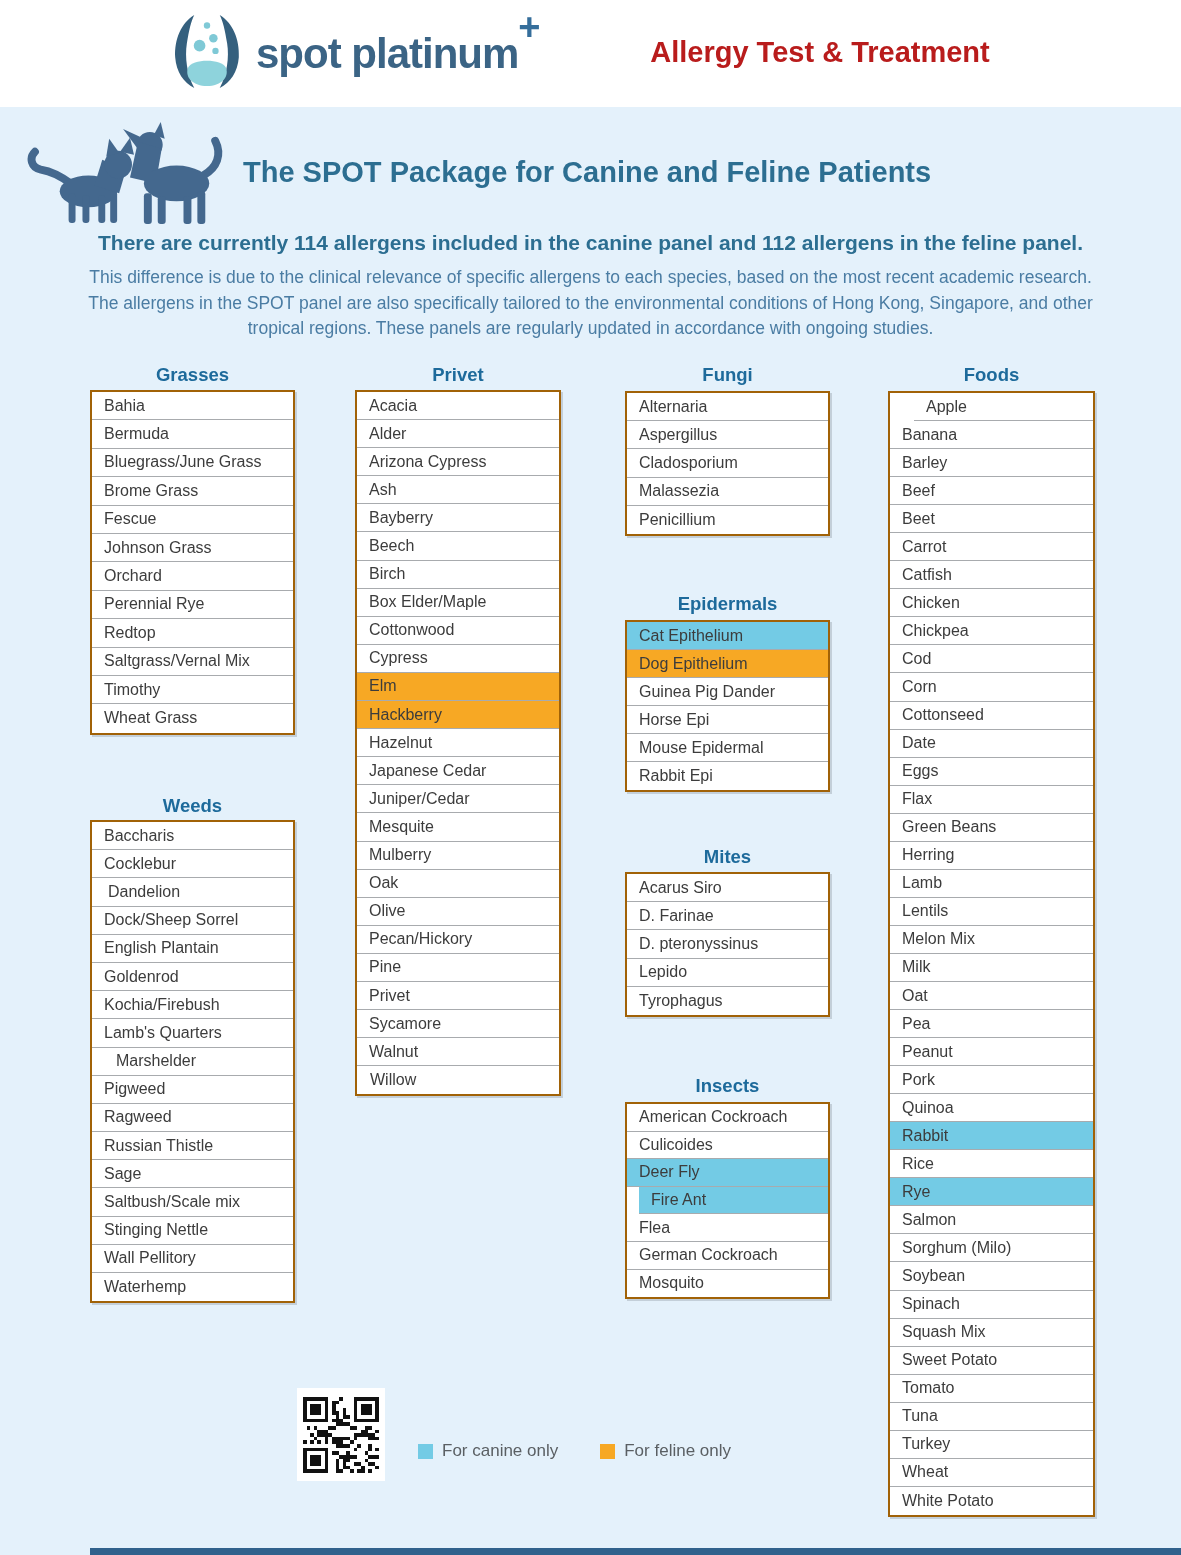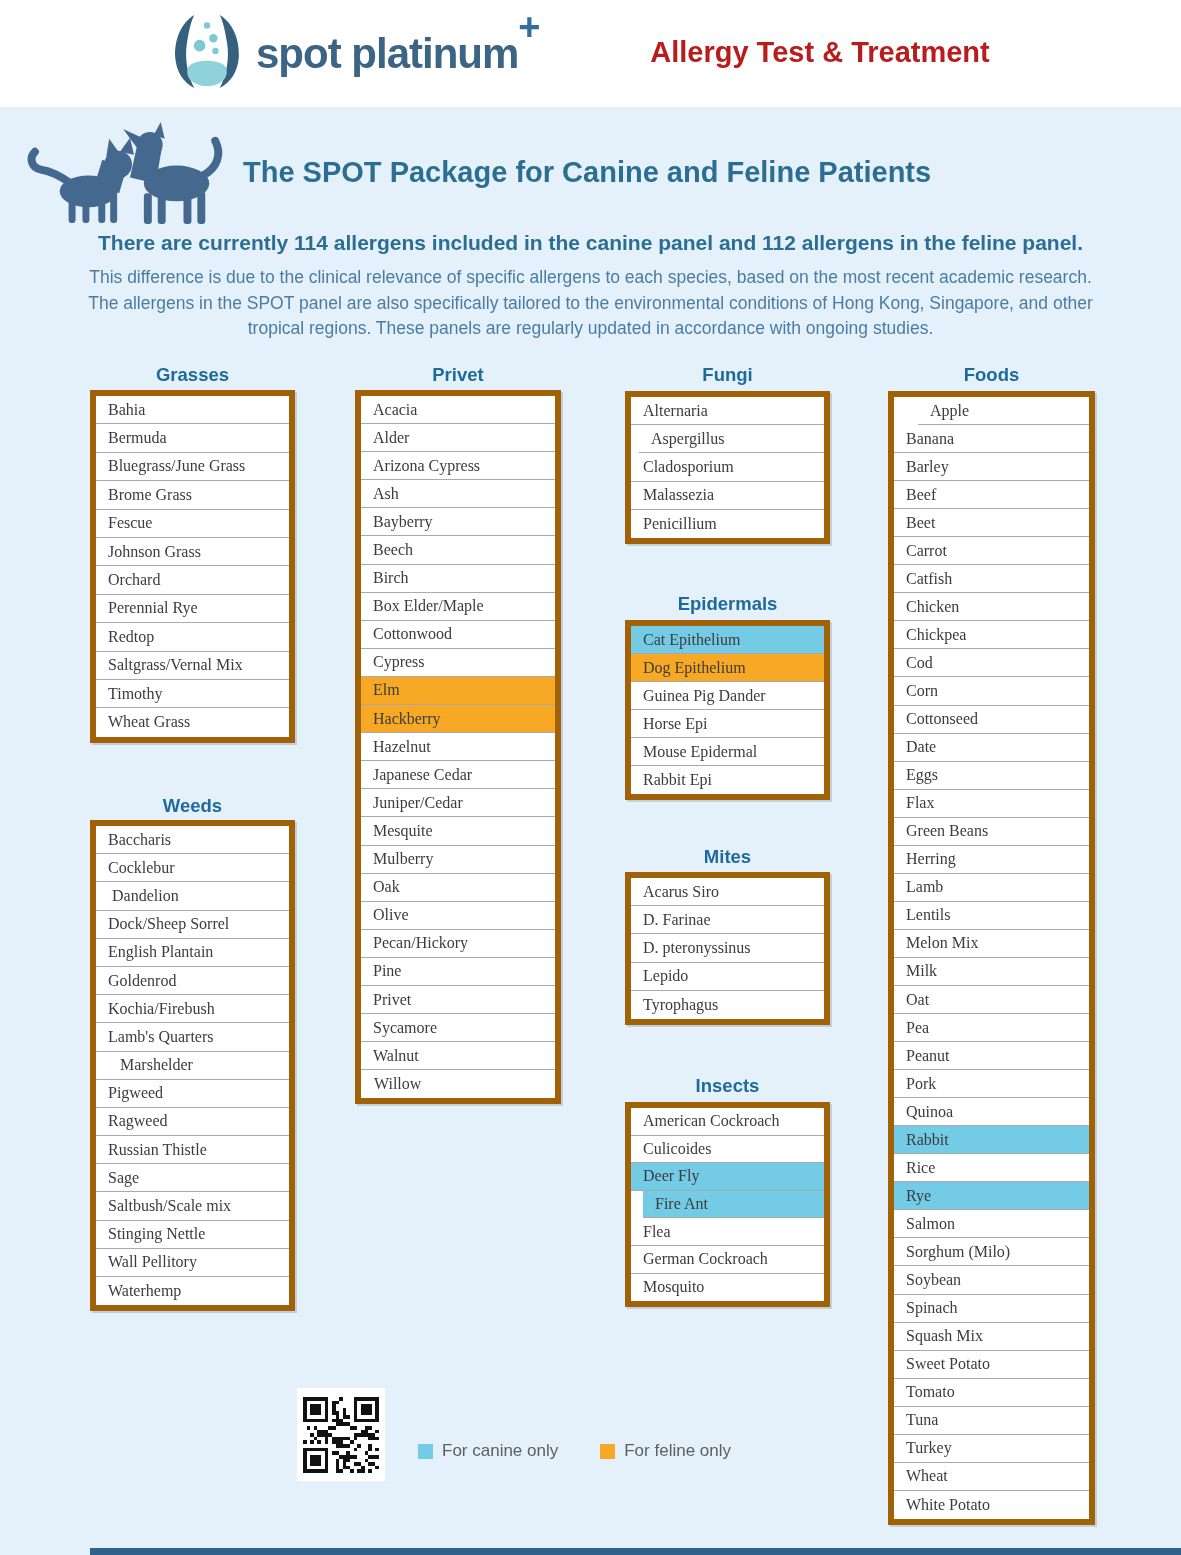--- a/index.html
+++ b/index.html
@@ -13,21 +13,21 @@
   .brand-plus{font-size:38px; font-weight:bold; color:#356e9b; vertical-align:top; line-height:0.6; display:inline-block; transform:translateY(-14px);}
   .page-title{position:absolute; left:620px; top:36px; width:400px; text-align:center; font-size:29px; font-weight:bold; color:#b91c1c;}
 
   
   .hero-title{position:absolute; left:243px; top:156px; font-size:29px; font-weight:bold; color:#2c6e91;}
   .hero-summary{position:absolute; left:0; top:231px; width:1181px; text-align:center; font-size:21px; font-weight:bold; color:#2c6e91;}
   .hero-desc{position:absolute; left:75px; top:265px; width:1031px; text-align:center; font-size:17.5px; line-height:1.47; color:#4a7ca3;}
 
   
   .panel-title{position:absolute; text-align:center; font-size:18.5px; font-weight:bold; color:#1d6a9b;}
-  .panel-table{position:absolute; background:#ffffff; border:6px solid #a16207; box-shadow:2px 2px 0 rgba(110,120,130,0.28); box-sizing:border-box;font-family:Liberation Serif, serif;}
+  .panel-table{position:absolute; background:#ffffff; border:2px solid #a16207; box-shadow:2px 2px 0 rgba(110,120,130,0.28); box-sizing:border-box;}
   .cell{display:flex; align-items:center; padding-left:12px; font-size:16px; color:#3c3c3c; border-bottom:1px solid #a8abae; box-sizing:border-box;}
   .cell:last-child{border-bottom:none;}
   .hl-canine{background:#73cbe5;}
   .hl-feline{background:#f7a824;}
 
   
   .qr-note{position:absolute; left:110px; top:1393px; width:178px; text-align:right; font-size:15.5px; line-height:1.32; color:#6a6f73;}
   .qr-note b{color:#5a5f63;}
   .qr-box{position:absolute; left:297px; top:1388px; width:88px; height:93px; background:#ffffff; display:flex; align-items:center; justify-content:center;}
   .legend{position:absolute; left:418px; top:1441px; display:flex; align-items:center; font-size:17px; color:#5a5f63;}
@@ -152,21 +152,21 @@
         <div class="cell" style="height: 28.1px;">Pecan/Hickory</div>
         <div class="cell" style="height: 28.1px;">Pine</div>
         <div class="cell" style="height: 28.1px;">Privet</div>
         <div class="cell" style="height: 28.1px;">Sycamore</div>
         <div class="cell" style="height: 28.1px;">Walnut</div>
         <div class="cell" style="height: 28.1px; padding-left: 13px;">Willow</div>
       </div>
       <div class="panel-title" style="left: 625px; top: 364px; width: 205px;">Fungi</div>
       <div class="panel-table" style="left: 625px; top: 391px; width: 205px;">
         <div class="cell" style="height: 28.2px;">Alternaria</div>
-        <div class="cell" style="height: 28.2px; margin-left: 8px;">Aspergillus</div>
+        <div class="cell" style="height: 28.2px;">Aspergillus</div>
         <div class="cell" style="height: 28.2px;">Cladosporium</div>
         <div class="cell" style="height: 28.2px;">Malassezia</div>
         <div class="cell" style="height: 28.2px;">Penicillium</div>
       </div>
       <div class="panel-title" style="left: 625px; top: 593px; width: 205px;">Epidermals</div>
       <div class="panel-table" style="left: 625px; top: 620px; width: 205px;">
         <div class="cell hl-canine" style="height: 28px;">Cat Epithelium</div>
         <div class="cell hl-feline" style="height: 28px;">Dog Epithelium</div>
         <div class="cell" style="height: 28px;">Guinea Pig Dander</div>
         <div class="cell" style="height: 28px;">Horse Epi</div>

